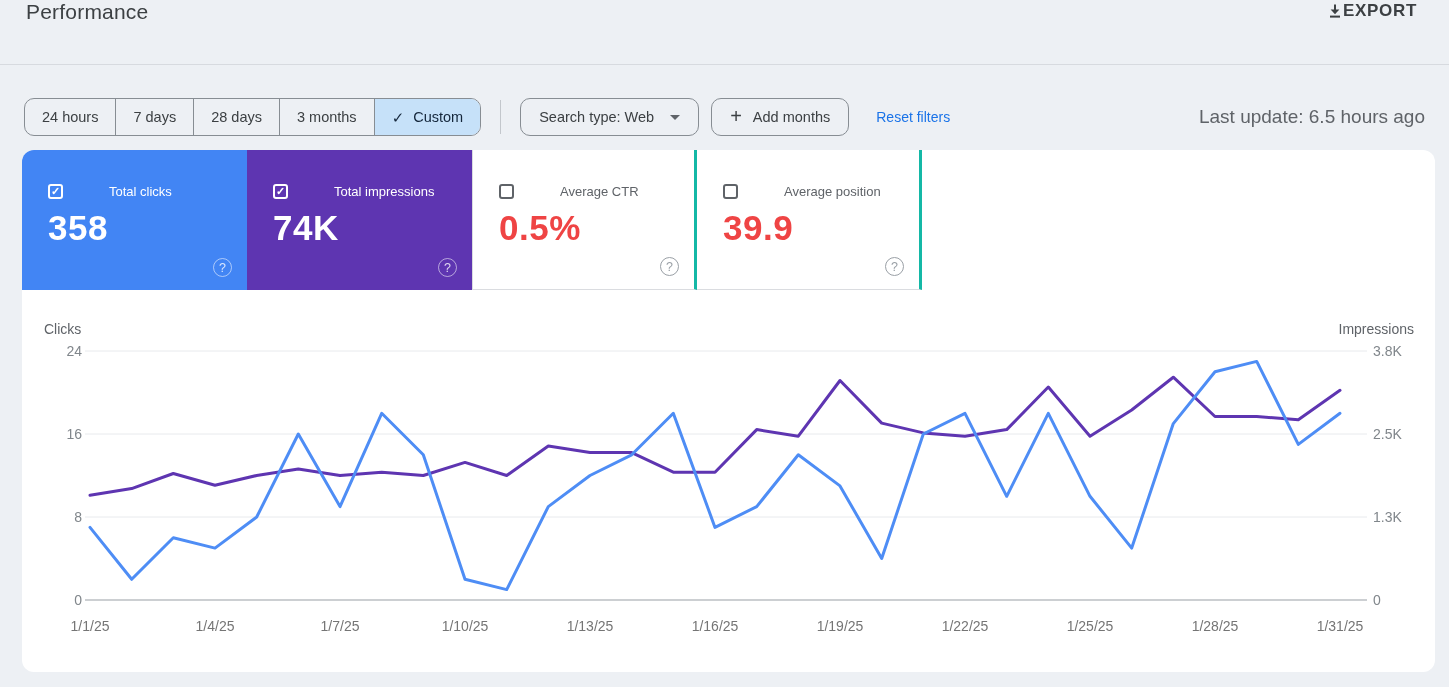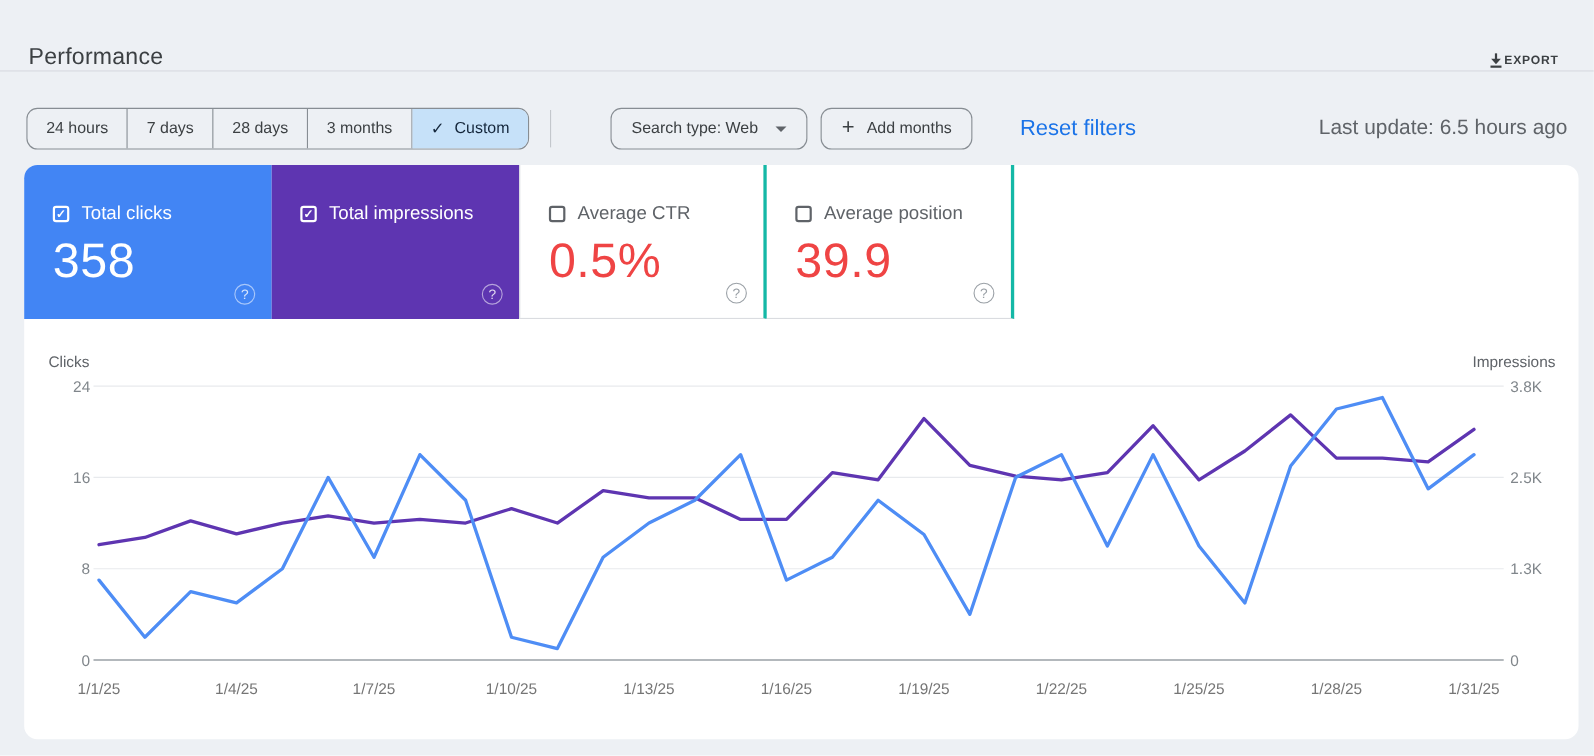--- a/index.html
+++ b/index.html
@@ -1,58 +1,58 @@
 <!DOCTYPE html>
 <html><head>
 <meta charset="utf-8">
 <style>
   html,body{margin:0;padding:0;}
   body{font-family:"Liberation Sans", sans-serif;}
   .page{position:relative;width:1449px;height:687px;background:#edf0f4;overflow:hidden;}
 
   
   .topbar{position:absolute;top:0;left:0;right:0;height:65px;border-bottom:1px solid #d7dadf;
-          display:flex;align-items:flex-end;padding:0 26px;box-sizing:border-box;}
+          display:flex;align-items:flex-start;padding:0 26px;box-sizing:border-box;}
   .title{font-size:21px;color:#3c4043;font-weight:500;letter-spacing:.2px;}
   .export{margin-left:auto;display:flex;align-items:center;gap:0;background:none;border:none;
-          font-family:inherit;font-size:11px;font-weight:700;color:#3c4043;letter-spacing:.7px;cursor:pointer;}
+          font-family:inherit;font-size:17px;font-weight:700;color:#3c4043;letter-spacing:.7px;cursor:pointer;}
 
   
   .toolbar{position:absolute;top:98px;left:0;right:0;height:38px;display:flex;align-items:center;
            padding:0 24px;box-sizing:border-box;}
   .tabs{display:flex;border:1px solid #878d93;border-radius:10px;overflow:hidden;height:38px;box-sizing:border-box;}
   .tab{display:flex;align-items:center;gap:9px;padding:0 17px;font-family:inherit;font-size:14.5px;color:#3c4043;
        border:none;background:transparent;border-right:1px solid #878d93;height:100%;cursor:pointer;white-space:nowrap;}
   .tab:last-child{border-right:none;}
   .tab.selected{background:#c6e1f9;color:#14263b;font-weight:500;}
   .tab .check{font-size:15px;line-height:1;}
   .vdiv{width:1px;height:34px;background:#c3c7cc;margin:0 19px;}
   .pill{display:flex;align-items:center;height:38px;border:1px solid #878d93;border-radius:10px;background:transparent;
-        font-family:inherit;font-size:14.5px;color:#3c4043;padding:0 18px;box-sizing:border-box;cursor:pointer;white-space:nowrap;margin-left:35px;}
+        font-family:inherit;font-size:14.5px;color:#3c4043;padding:0 18px;box-sizing:border-box;cursor:pointer;white-space:nowrap;}
   .caret{margin-left:16px;width:0;height:0;border-left:5px solid transparent;border-right:5px solid transparent;
          border-top:5.5px solid #5f6368;}
   .add-filter{margin-left:12px;gap:11px;}
   .plus{font-size:20px;line-height:1;margin-top:-2px;color:#3c4043;}
-  .reset{margin-left:43px;color:#1a73e8;font-size:20px;text-decoration:none;cursor:pointer;}
+  .reset{margin-left:27px;color:#1a73e8;font-size:14px;text-decoration:none;cursor:pointer;}
   .last-update{margin-left:auto;color:#5f6368;font-size:19px;}
 
   
   .card{position:absolute;left:22px;top:150px;width:1413px;height:522px;background:#ffffff;border-radius:12px;}
   .tiles{position:absolute;top:0;left:0;height:140px;display:flex;}
   .tile{position:relative;width:225px;height:140px;box-sizing:border-box;cursor:pointer;flex:0 0 225px;}
   .tile.first{border-top-left-radius:12px;}
   .tile.white{border-bottom:1px solid #dadce0;border-right:3px solid #14b8a6;}
   .tile.white.wleft{border-left:1px solid #dadce0;}
   .tile .row{display:flex;align-items:center;gap:11px;margin:34px 0 0 26px;}
   .cb{width:15px;height:15px;border-radius:3px;box-sizing:border-box;display:flex;align-items:center;justify-content:center;flex:0 0 15px;}
   .cb.checked{border:2px solid #fff;color:#fff;font-size:11px;font-weight:700;}
   .cb.unchecked{border:2px solid #5f6368;}
-  .lbl{font-size:17px;color:#ffffff;}
+  .lbl{font-size:13px;color:#ffffff;margin-left:35px;}
   .tile.white .lbl{color:#5f6368;}
-  .val{margin:9px 0 0 26px;font-size:44px;color:#ffffff;letter-spacing:.5px;}
+  .val{margin:9px 0 0 26px;font-size:35px;color:#ffffff;letter-spacing:.5px;font-weight:bold;}
   .tile.white .val{color:#ef4444;}
   .help{position:absolute;right:15px;bottom:13px;width:19px;height:19px;border-radius:50%;
         display:flex;align-items:center;justify-content:center;font-size:12.5px;box-sizing:border-box;}
   .help.light{border:1.5px solid rgba(255,255,255,.55);color:rgba(255,255,255,.8);}
   .help.gray{border:1.5px solid #9aa0a6;color:#9aa0a6;}
   .chart{position:absolute;left:0;top:140px;}
   svg text{font-family:"Liberation Sans", sans-serif;}
 </style>
 </head>
 <body>
@@ -120,20 +120,21 @@
         </div>
         <div class="val">358</div>
         <span class="help light">?</span>
       </div>
 
       <div class="tile" style="background: rgb(94, 53, 177);">
         <div class="row">
           <span class="cb checked">✓</span>
           <span class="lbl">Total impressions</span>
         </div>
+        <div class="val">74K</div>
         <span class="help light">?</span>
       </div>
 
       <div class="tile white wleft">
         <div class="row">
           <span class="cb unchecked"></span>
           <span class="lbl">Average CTR</span>
         </div>
         <div class="val">0.5%</div>
         <span class="help gray">?</span>

